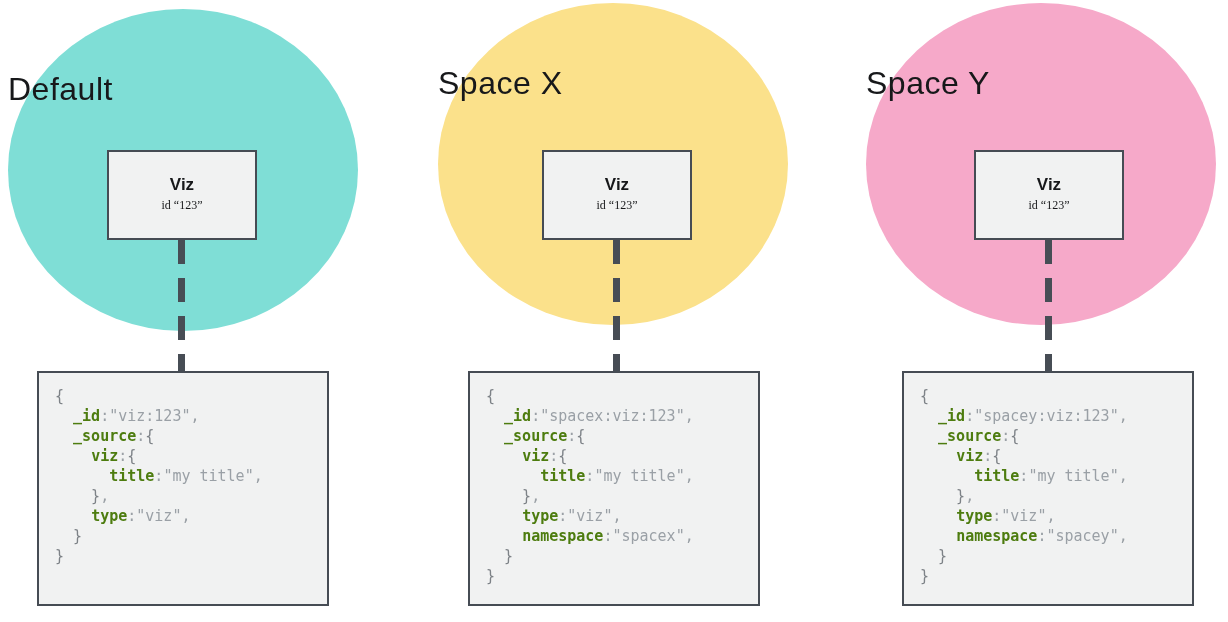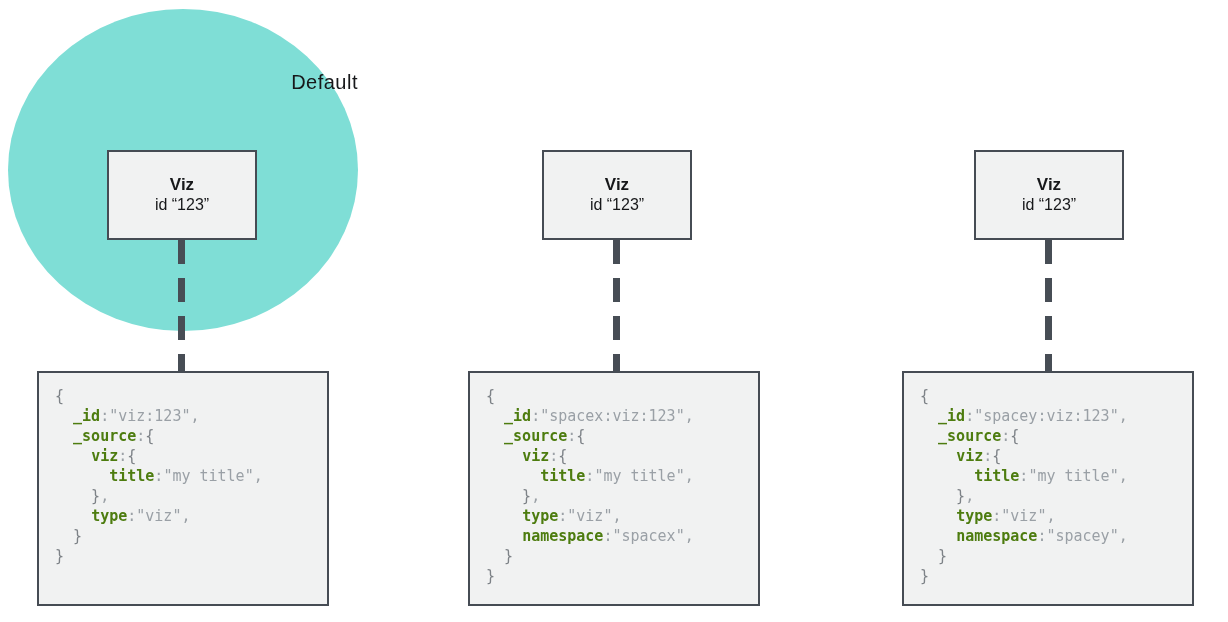--- a/index.html
+++ b/index.html
@@ -24,22 +24,22 @@
     border-radius: 50%;
   }
   .col-1 .circle { top: 9px; }
   .col-2 .circle { top: 3px; }
   .col-3 .circle { top: 3px; }
 
   .heading {
     position: absolute;
     left: 0; right: 0;
     top: 62px;
-    text-align: right;
-    font-size: 20px;
+    text-align: left;
+    font-size: 32px;
     letter-spacing: 0.5px;
     color: #17181a;
   }
 
   .viz {
     position: absolute;
     top: 150px;
     width: 150px;
     height: 90px;
     background: #f1f2f2;
@@ -48,21 +48,21 @@
     display: flex;
     flex-direction: column;
     align-items: center;
     justify-content: center;
     z-index: 2;
   }
   .col-1 .viz { left: 99px; }
   .col-2 .viz { left: 104px; }
   .col-3 .viz { left: 108px; }
   .viz-title { font-weight: bold; font-size: 17px; color: #17181a; line-height: 20px; }
-  .viz-id { font-size: 16px; color: #17181a; line-height: 20px; }
+  .viz-id { font-size: 12px; color: #17181a; line-height: 20px; font-family: Liberation Serif, serif; }
 
   .conn {
     position: absolute;
     top: 240px;
     width: 7px;
     height: 133px;
     background: repeating-linear-gradient(
       to bottom,
       #474d55 0px, #474d55 24px,
       transparent 24px, transparent 38px
@@ -119,40 +119,46 @@
         <div class="code-line"><span class="seg-pun">    </span><span class="seg-key">viz</span><span class="seg-pun">:</span><span class="seg-brace">{</span></div>
         <div class="code-line"><span class="seg-pun">      </span><span class="seg-key">title</span><span class="seg-pun">:</span><span class="seg-val">"my title"</span><span class="seg-pun">,</span></div>
         <div class="code-line"><span class="seg-brace">    }</span><span class="seg-pun">,</span></div>
         <div class="code-line"><span class="seg-pun">    </span><span class="seg-key">type</span><span class="seg-pun">:</span><span class="seg-val">"viz"</span><span class="seg-pun">,</span></div>
         <div class="code-line"><span class="seg-brace">  }</span></div>
         <div class="code-line"><span class="seg-brace">}</span></div>
       </div>
   </div>
 
   <div class="column col-2">
+    <div class="circle" style="background-color: rgb(251, 225, 139);">
+      <div class="heading">Space X</div>
+    </div>
     <div class="viz">
       <div class="viz-title">Viz</div>
       <div class="viz-id">id “123”</div>
     </div>
     <div class="conn"></div>
     <div class="code">
         <div class="code-line"><span class="seg-brace">{</span></div>
         <div class="code-line"><span class="seg-pun">  </span><span class="seg-key">_id</span><span class="seg-pun">:</span><span class="seg-val">"spacex:viz:123"</span><span class="seg-pun">,</span></div>
         <div class="code-line"><span class="seg-pun">  </span><span class="seg-key">_source</span><span class="seg-pun">:</span><span class="seg-brace">{</span></div>
         <div class="code-line"><span class="seg-pun">    </span><span class="seg-key">viz</span><span class="seg-pun">:</span><span class="seg-brace">{</span></div>
         <div class="code-line"><span class="seg-pun">      </span><span class="seg-key">title</span><span class="seg-pun">:</span><span class="seg-val">"my title"</span><span class="seg-pun">,</span></div>
         <div class="code-line"><span class="seg-brace">    }</span><span class="seg-pun">,</span></div>
         <div class="code-line"><span class="seg-pun">    </span><span class="seg-key">type</span><span class="seg-pun">:</span><span class="seg-val">"viz"</span><span class="seg-pun">,</span></div>
         <div class="code-line"><span class="seg-pun">    </span><span class="seg-key">namespace</span><span class="seg-pun">:</span><span class="seg-val">"spacex"</span><span class="seg-pun">,</span></div>
         <div class="code-line"><span class="seg-brace">  }</span></div>
         <div class="code-line"><span class="seg-brace">}</span></div>
       </div>
   </div>
 
   <div class="column col-3">
+    <div class="circle" style="background-color: rgb(246, 169, 201);">
+      <div class="heading">Space Y</div>
+    </div>
     <div class="viz">
       <div class="viz-title">Viz</div>
       <div class="viz-id">id “123”</div>
     </div>
     <div class="conn"></div>
     <div class="code">
         <div class="code-line"><span class="seg-brace">{</span></div>
         <div class="code-line"><span class="seg-pun">  </span><span class="seg-key">_id</span><span class="seg-pun">:</span><span class="seg-val">"spacey:viz:123"</span><span class="seg-pun">,</span></div>
         <div class="code-line"><span class="seg-pun">  </span><span class="seg-key">_source</span><span class="seg-pun">:</span><span class="seg-brace">{</span></div>
         <div class="code-line"><span class="seg-pun">    </span><span class="seg-key">viz</span><span class="seg-pun">:</span><span class="seg-brace">{</span></div>

